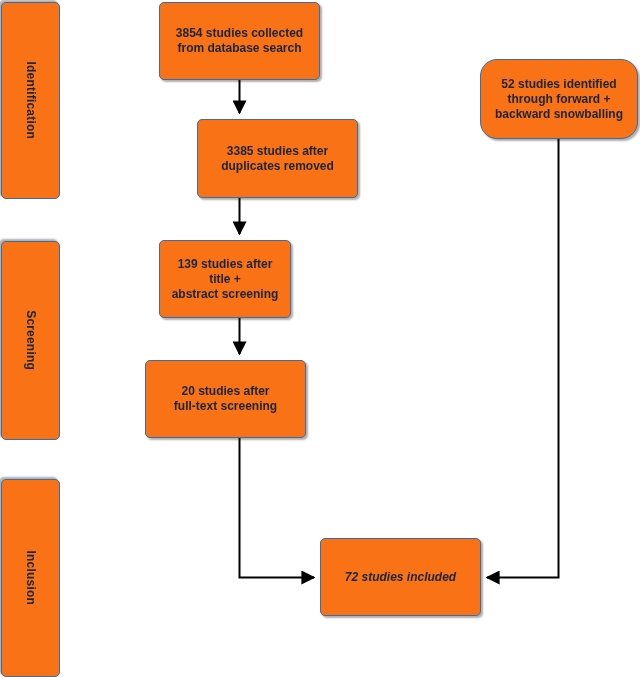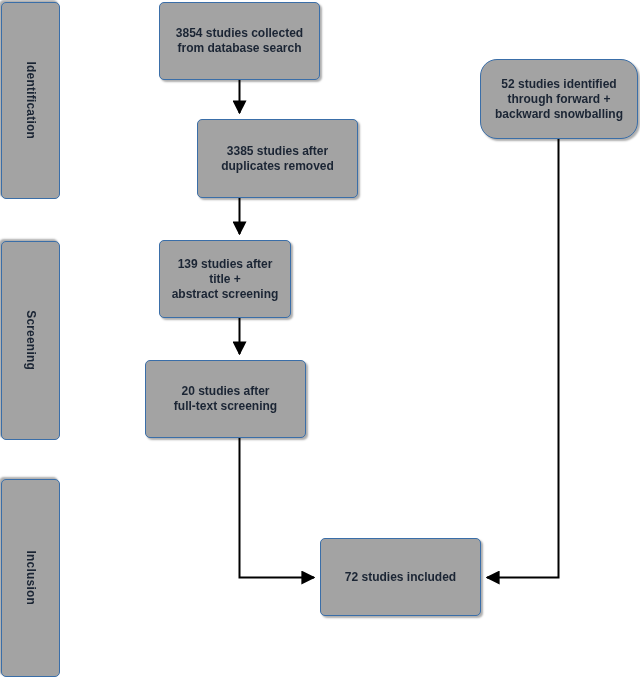--- a/index.html
+++ b/index.html
@@ -21,21 +21,21 @@
     position: absolute;
     left: 0;
     top: 0;
     width: 640px;
     height: 677px;
     pointer-events: none;
   }
   .node {
     position: absolute;
     box-sizing: border-box;
-    background: #a3a3a3;
+    background: #f97316;
     border: 1px solid #3a6ea8;
     border-radius: 5px;
     box-shadow: 2px 2px 2px rgba(0,0,0,0.32);
     display: flex;
     align-items: center;
     justify-content: center;
     color: #1b2534;
     font-weight: bold;
     font-size: 12px;
     line-height: 15px;
@@ -46,21 +46,21 @@
   .stage {
     writing-mode: vertical-rl;
     transform: rotate(180deg);
     font-size: 12px;
     letter-spacing: 0.2px;
   }
   .n1 { left: 159px; top: 2px;   width: 161px; height: 78px; }
   .n2 { left: 159px; top: 119px; width: 161px; height: 79px; margin-left: 38px; }
   .n3 { left: 159px; top: 240px; width: 132px; height: 78px; }
   .n4 { left: 145px; top: 360px; width: 161px; height: 78px; }
-  .n5 { left: 320px; top: 538px; width: 161px; height: 78px; }
+  .n5 { left: 320px; top: 538px; width: 161px; height: 78px; font-style: italic; }
   .n6 { left: 480px; top: 59px;  width: 158px; height: 80px; border-radius: 17px; }
   .s1 { left: 1px; top: 2px;   width: 59px; height: 197px; }
   .s2 { left: 1px; top: 241px; width: 59px; height: 199px; }
   .s3 { left: 1px; top: 479px; width: 59px; height: 198px; }
 </style>
 </head>
 <body>
 
 <div id="canvas">
 

